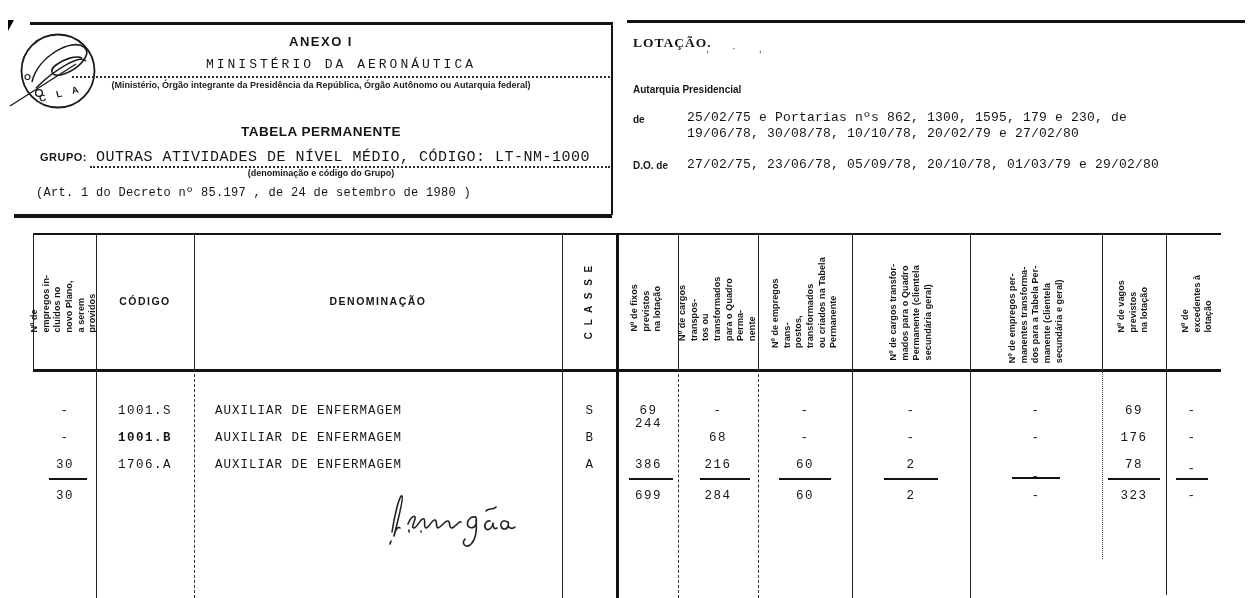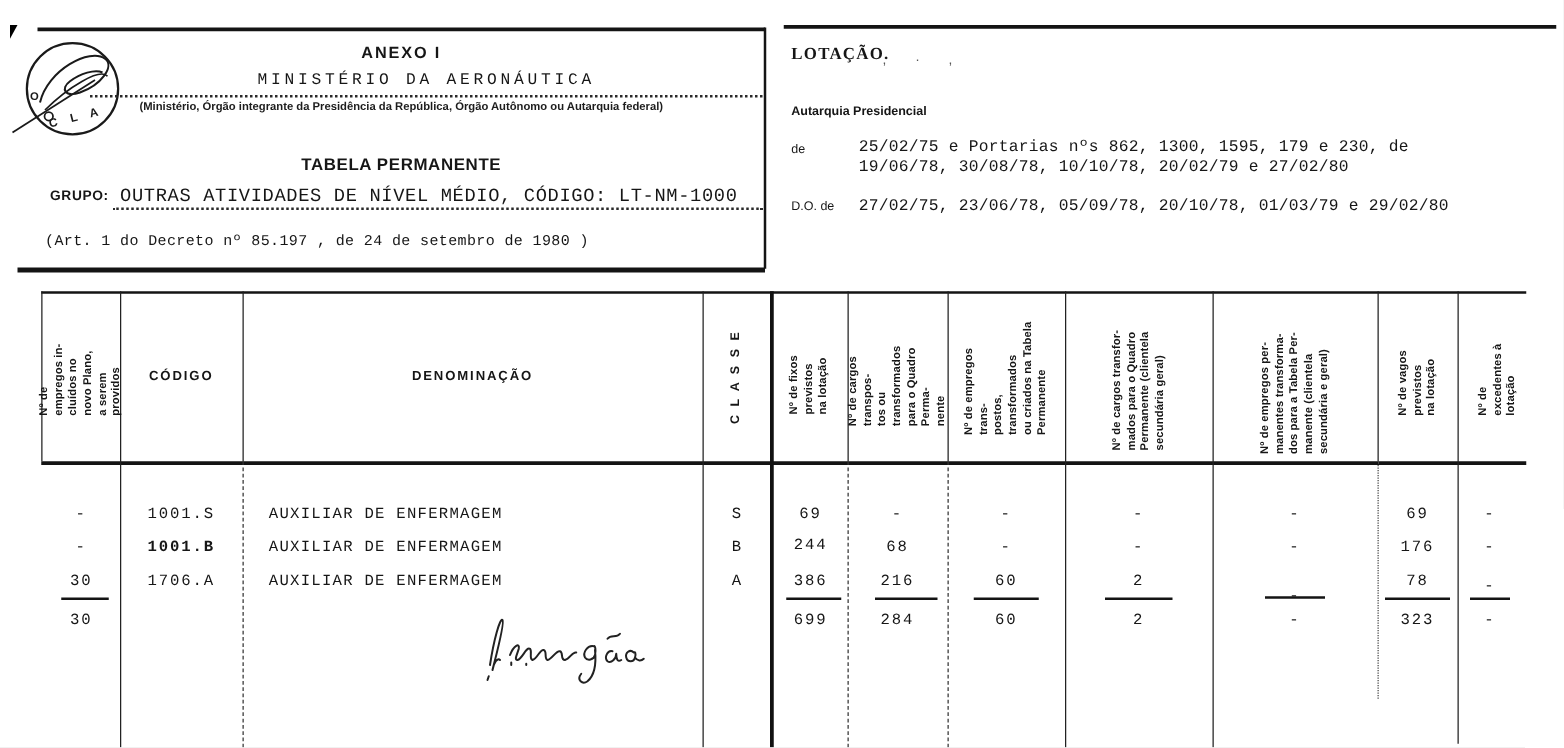--- a/index.html
+++ b/index.html
@@ -31,21 +31,21 @@
   .grupo-value{position:absolute;left:96px;top:149px;
          font-family:"Liberation Mono","DejaVu Sans Mono",monospace;font-size:15px;letter-spacing:0.5px;}
   .grupo-note{position:absolute;left:30px;top:168px;width:582px;text-align:center;
          font-size:9px;font-weight:600;}
   .decree{position:absolute;left:36px;top:186px;
          font-family:"Liberation Mono","DejaVu Sans Mono",monospace;font-size:12px;letter-spacing:0.3px;}
   
   .lot-title{position:absolute;left:633px;top:35px;font-weight:bold;font-size:13.5px;letter-spacing:1px;font-family:Liberation Serif, serif;}
   .lot-marks{position:absolute;left:706px;top:42px;font-size:11px;color:#555;letter-spacing:10px;}
   .despacho{position:absolute;left:633px;top:84px;font-size:10px;font-weight:600;}
-  .lbl{position:absolute;font-size:10px;font-weight:400;text-align:center;}
+  .lbl{position:absolute;font-size:10px;font-weight:700;text-align:center;}
   .mono{font-family:"Liberation Mono","DejaVu Sans Mono",monospace;}
   .dateline{position:absolute;left:687px;font-size:13px;letter-spacing:0.2px;}
   
   .hcell{position:absolute;top:233px;height:136px;display:flex;align-items:center;justify-content:center;overflow:visible;}
   .vtext{transform:rotate(-90deg);width:128px;font-size:9px;line-height:1.3;
          font-weight:600;white-space:pre-line;text-align:left;letter-spacing:0.1px;}
   .vtext.w5{width:124px;}
   .htext{font-size:10.5px;font-weight:600;letter-spacing:1.5px;}
   .classe{transform:rotate(-90deg);font-size:10px;font-weight:600;letter-spacing:2px;white-space:nowrap;}
   .cell{position:absolute;font-family:"Liberation Mono","DejaVu Sans Mono",monospace;
@@ -84,20 +84,21 @@
   <div class="ministry-wrap">
     <span class="ministry">MINISTÉRIO DA AERONÁUTICA</span>
   </div>
   <div class="ministry-note">(Ministério, Órgão integrante da Presidência da República, Órgão Autônomo ou Autarquia federal)</div>
 
   <div class="tabela-title">TABELA PERMANENTE</div>
 
   <div class="grupo-line"></div>
   <div class="grupo-label">GRUPO:</div>
   <div class="grupo-value">OUTRAS ATIVIDADES DE NÍVEL MÉDIO,  CÓDIGO:  LT-NM-1000</div>
+  <div class="grupo-note">(denominação e código do Grupo)</div>
 
   <div class="decree">(Art. 1 do Decreto nº 85.197 , de 24  de setembro de 1980    )</div>
 
   <div class="lot-title">LOTAÇÃO.</div>
   <div class="lot-marks">, · ,</div>
   <div class="despacho">Autarquia Presidencial</div>
 
   <div class="lbl" style="left:633px;top:114px;">de</div>
   <div class="dateline mono" style="top:110px;">25/02/75 e Portarias nºs 862, 1300, 1595, 179 e 230, de</div>
   <div class="dateline mono" style="top:126px;">19/06/78, 30/08/78, 10/10/78, 20/02/79 e 27/02/80</div>
@@ -185,21 +186,21 @@
   <div class="cell" style="left:762px;top:404px;width:86px;">-</div>
   <div class="cell" style="left:855px;top:404px;width:112px;">-</div>
   <div class="cell" style="left:973px;top:404px;width:126px;">-</div>
   <div class="cell" style="left:1105px;top:404px;width:58px;">69</div>
   <div class="cell" style="left:1169px;top:404px;width:46px;">-</div>
 
   <div class="cell" style="left:38px;top:431px;width:54px;">-</div>
   <div class="cell" style="left:100px;top:431px;width:90px;font-weight:bold;">1001.B</div>
   <div class="cell name" style="left:215px;top:431px;">AUXILIAR DE ENFERMAGEM</div>
   <div class="cell" style="left:565px;top:431px;width:50px;">B</div>
-  <div class="cell" style="left:620px;top:429px;width:57px;">244</div>
+  <div class="cell" style="left:620px;top:417px;width:57px;">244</div>
   <div class="cell" style="left:681px;top:431px;width:74px;">68</div>
   <div class="cell" style="left:762px;top:431px;width:86px;">-</div>
   <div class="cell" style="left:855px;top:431px;width:112px;">-</div>
   <div class="cell" style="left:973px;top:431px;width:126px;">-</div>
   <div class="cell" style="left:1105px;top:431px;width:58px;">176</div>
   <div class="cell" style="left:1169px;top:431px;width:46px;">-</div>
 
   <div class="cell" style="left:38px;top:458px;width:54px;">30</div>
   <div class="cell" style="left:100px;top:458px;width:90px;">1706.A</div>
   <div class="cell name" style="left:215px;top:458px;">AUXILIAR DE ENFERMAGEM</div>

